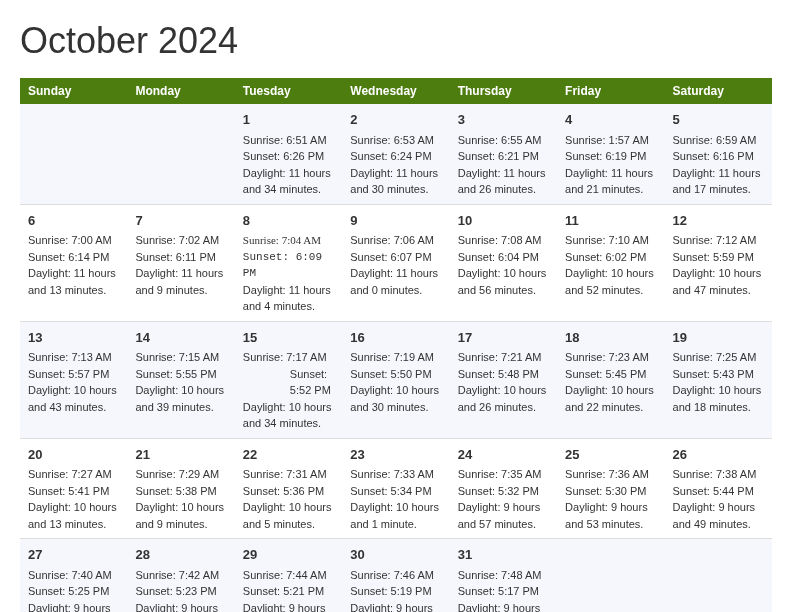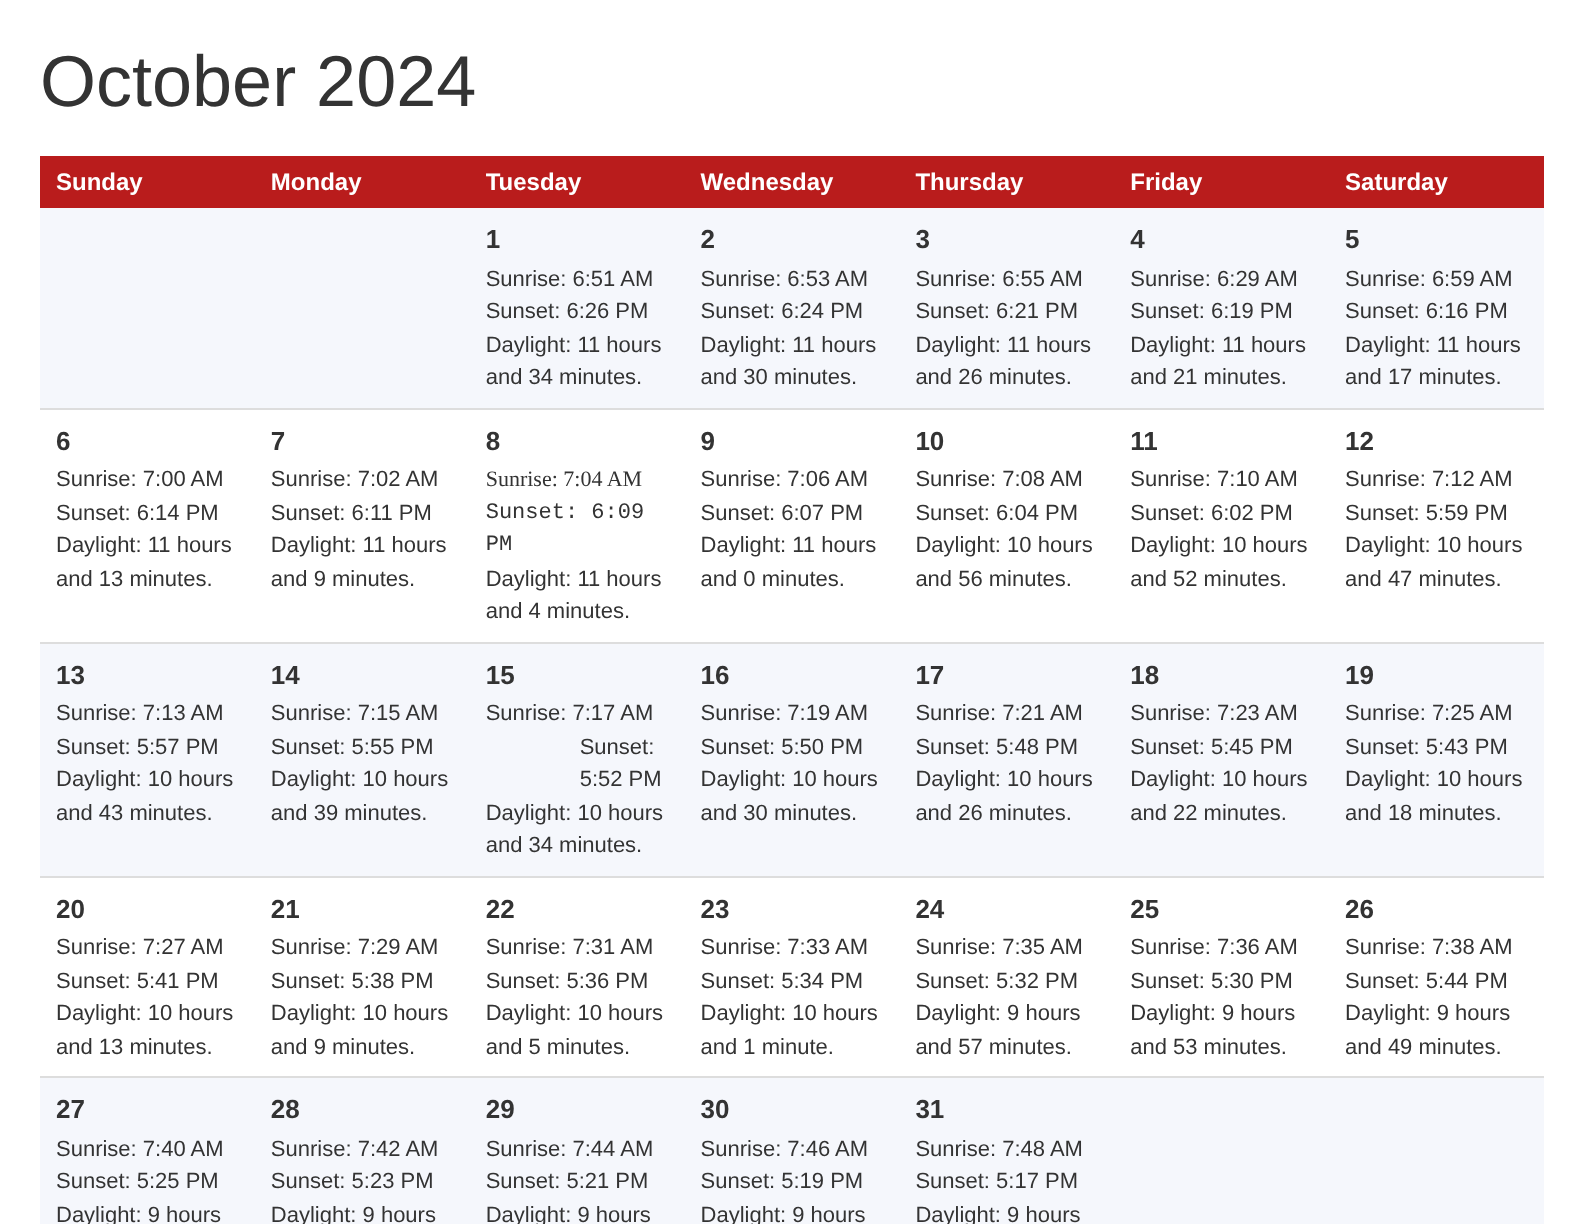--- a/index.html
+++ b/index.html
@@ -32,21 +32,21 @@
     .location {
       font-size: 16px;
       color: #333;
     }
     table {
       width: 100%;
       border-collapse: collapse;
       font-size: 11px;
     }
     thead th {
-      background-color: #b91c1c;
+      background-color: #4d7c0f;
       color: #fff;
       text-align: left;
       padding: 6px 8px;
       font-size: 12px;
       font-weight: bold;
     }
     tbody tr {
       border-bottom: 1px solid #ddd;
     }
     tbody tr:nth-child(odd) {
@@ -107,21 +107,21 @@
           <span style="display: block;">Daylight: 11 hours and 30 minutes.</span>
         </td>
         <td>
           <span class="day-num">3</span>
           <span style="display: block;">Sunrise: 6:55 AM</span>
           <span style="display: block;">Sunset: 6:21 PM</span>
           <span style="display: block;">Daylight: 11 hours and 26 minutes.</span>
         </td>
         <td>
           <span class="day-num">4</span>
-          <span style="display: block;">Sunrise: 6:29 AM</span>
+          <span style="display: block;">Sunrise: 1:57 AM</span>
           <span style="display: block;">Sunset: 6:19 PM</span>
           <span style="display: block;">Daylight: 11 hours and 21 minutes.</span>
         </td>
         <td>
           <span class="day-num">5</span>
           <span style="display: block;">Sunrise: 6:59 AM</span>
           <span style="display: block;">Sunset: 6:16 PM</span>
           <span style="display: block;">Daylight: 11 hours and 17 minutes.</span>
         </td>
       </tr>

